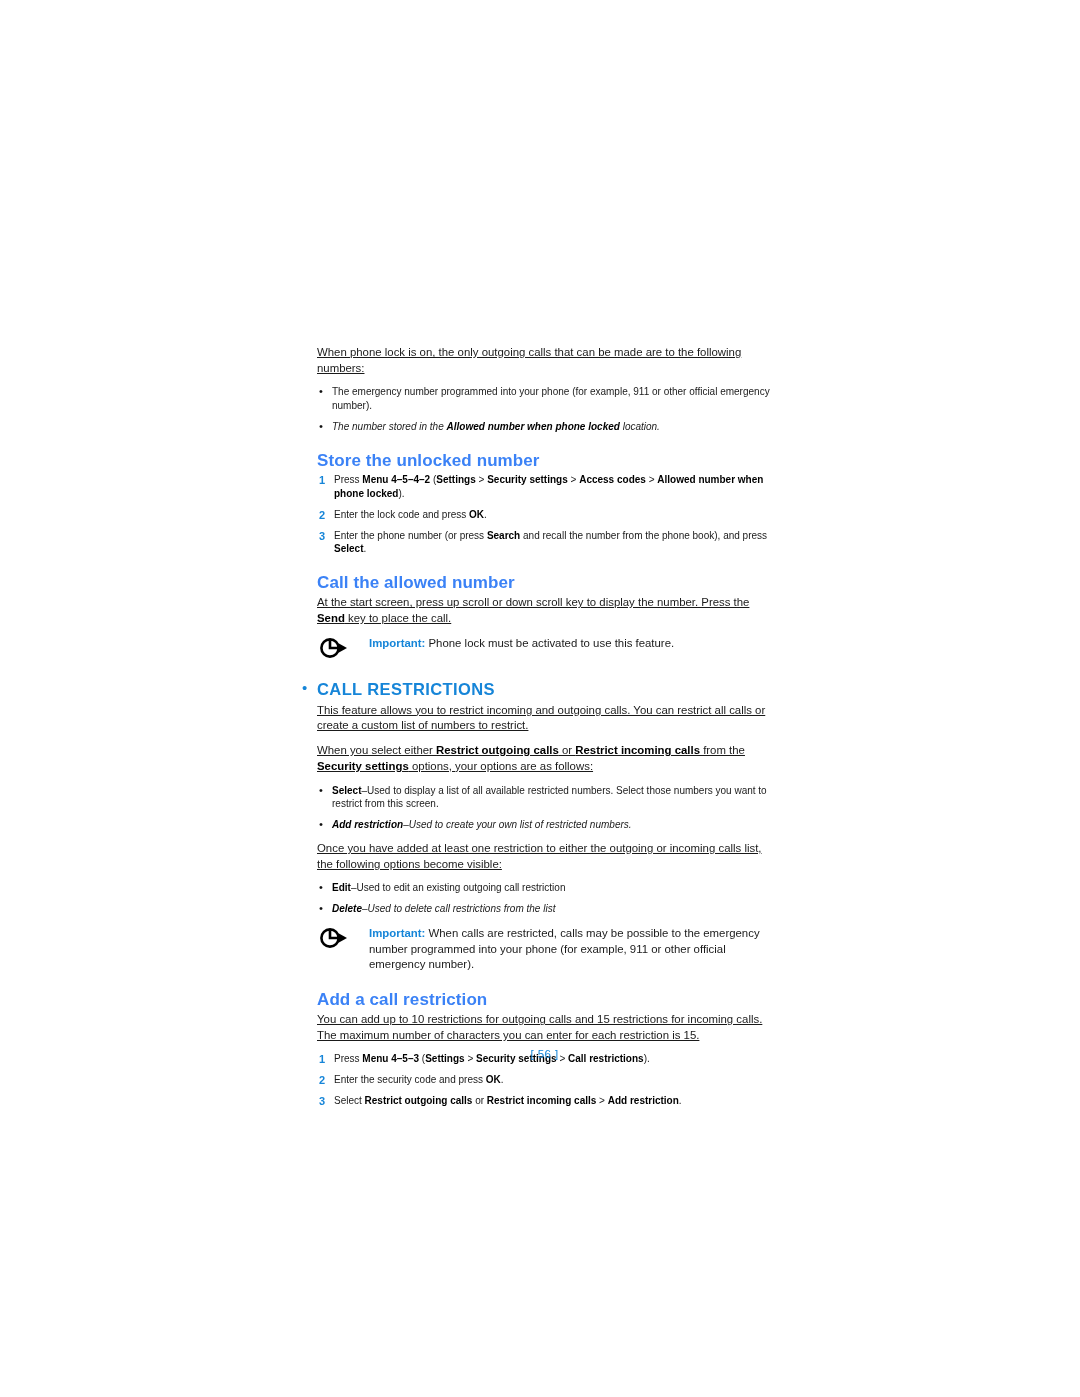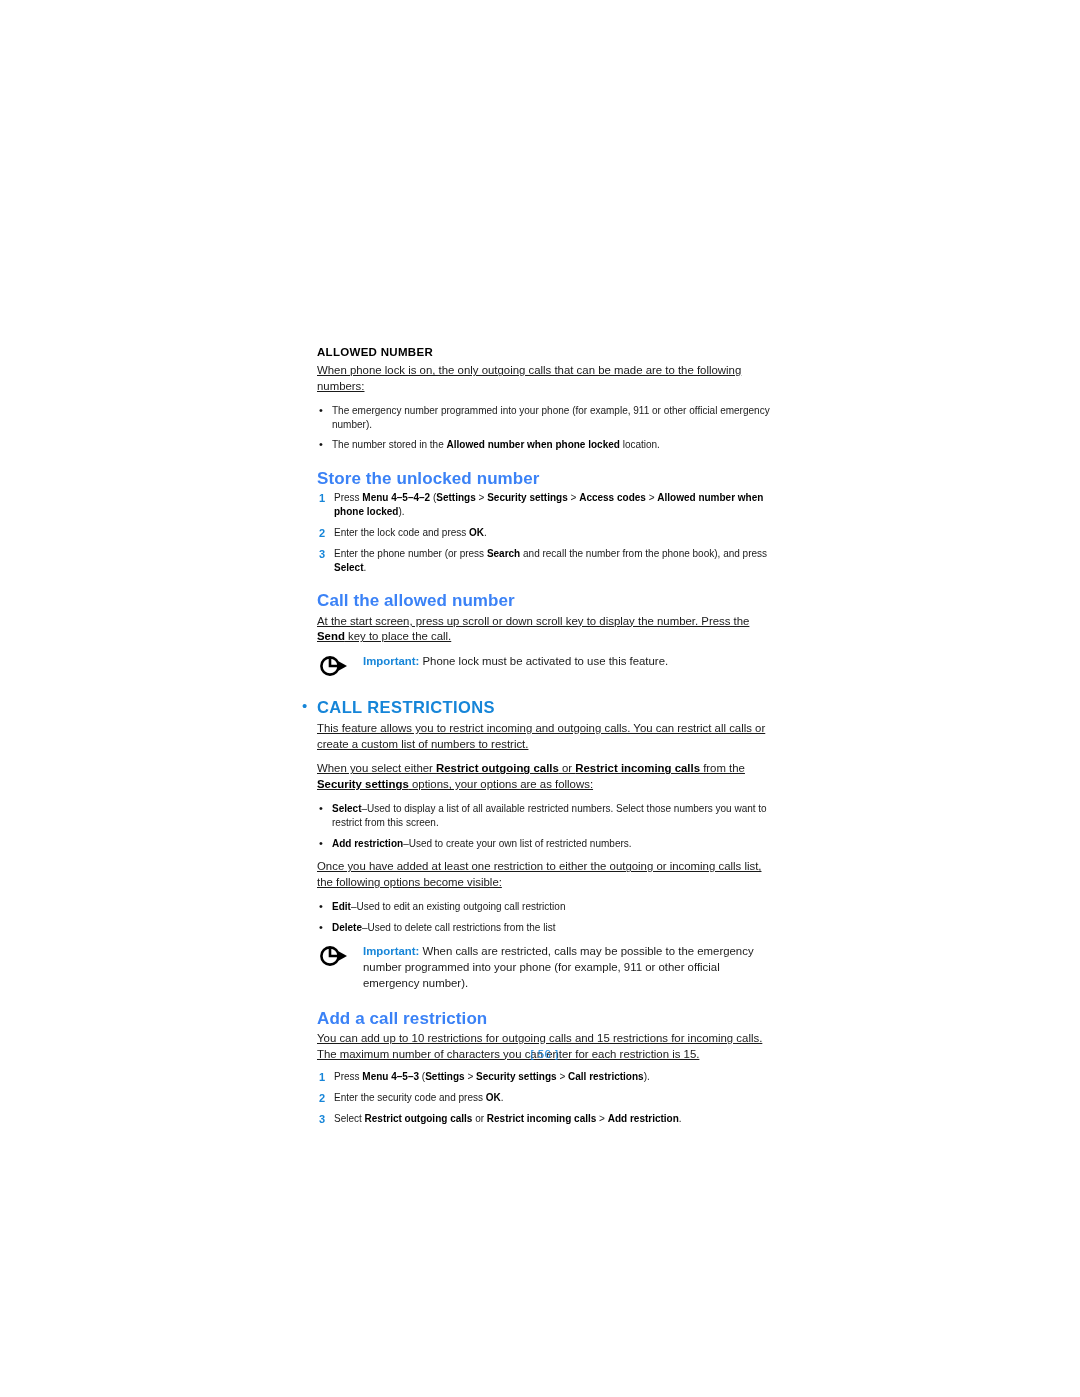--- a/index.html
+++ b/index.html
@@ -87,21 +87,21 @@
     padding: 0;
   }
   ul.bul li {
     position: relative;
     padding-left: 15px;
     font-size: 10px;
     line-height: 1.38;
     margin-bottom: 7px;
     color: #1a1a1a;
   }
-  ul.bul li:last-child { margin-bottom: 0; }
+  ul.bul li:last-child { margin-bottom: 0; font-style: italic; }
   ul.bul li::before {
     content: "\2022";
     position: absolute;
     left: 2px;
     top: -1px;
     font-size: 11px;
     color: #111;
   }
 
   
@@ -142,20 +142,21 @@
     flex: 0 0 44px;
     width: 44px;
     padding-top: 1px;
   }
   .note-icon svg { display: block; }
   .note-text {
     font-size: 11.4px;
     line-height: 1.38;
     color: #1a1a1a;
     padding-top: 1px;
+    margin-left: 6px;
   }
   .note-label {
     color: #1685d8;
     font-weight: bold;
   }
 
   
   .folio {
     position: absolute;
     left: 317px;
@@ -167,21 +168,20 @@
     letter-spacing: 0.4px;
   }
 </style>
 </head>
 <body>
 
 <div class="page">
   <div class="content">
 
     <div>
-      <div class="subhead">ALLOWED NUMBER</div>
       <p class="body">When phone lock is on, the only outgoing calls that can be made are to the following numbers:</p>
       <ul class="bul">
         <li><span>The emergency number programmed into your phone (for example, 911 or other official emergency number).</span></li>
         <li><span>The number stored in the </span><b>Allowed number when phone locked</b><span> location.</span></li>
       </ul>
     </div>
 
     <div>
       <div class="h-blue">Store the unlocked number</div>
       <ol class="num">

